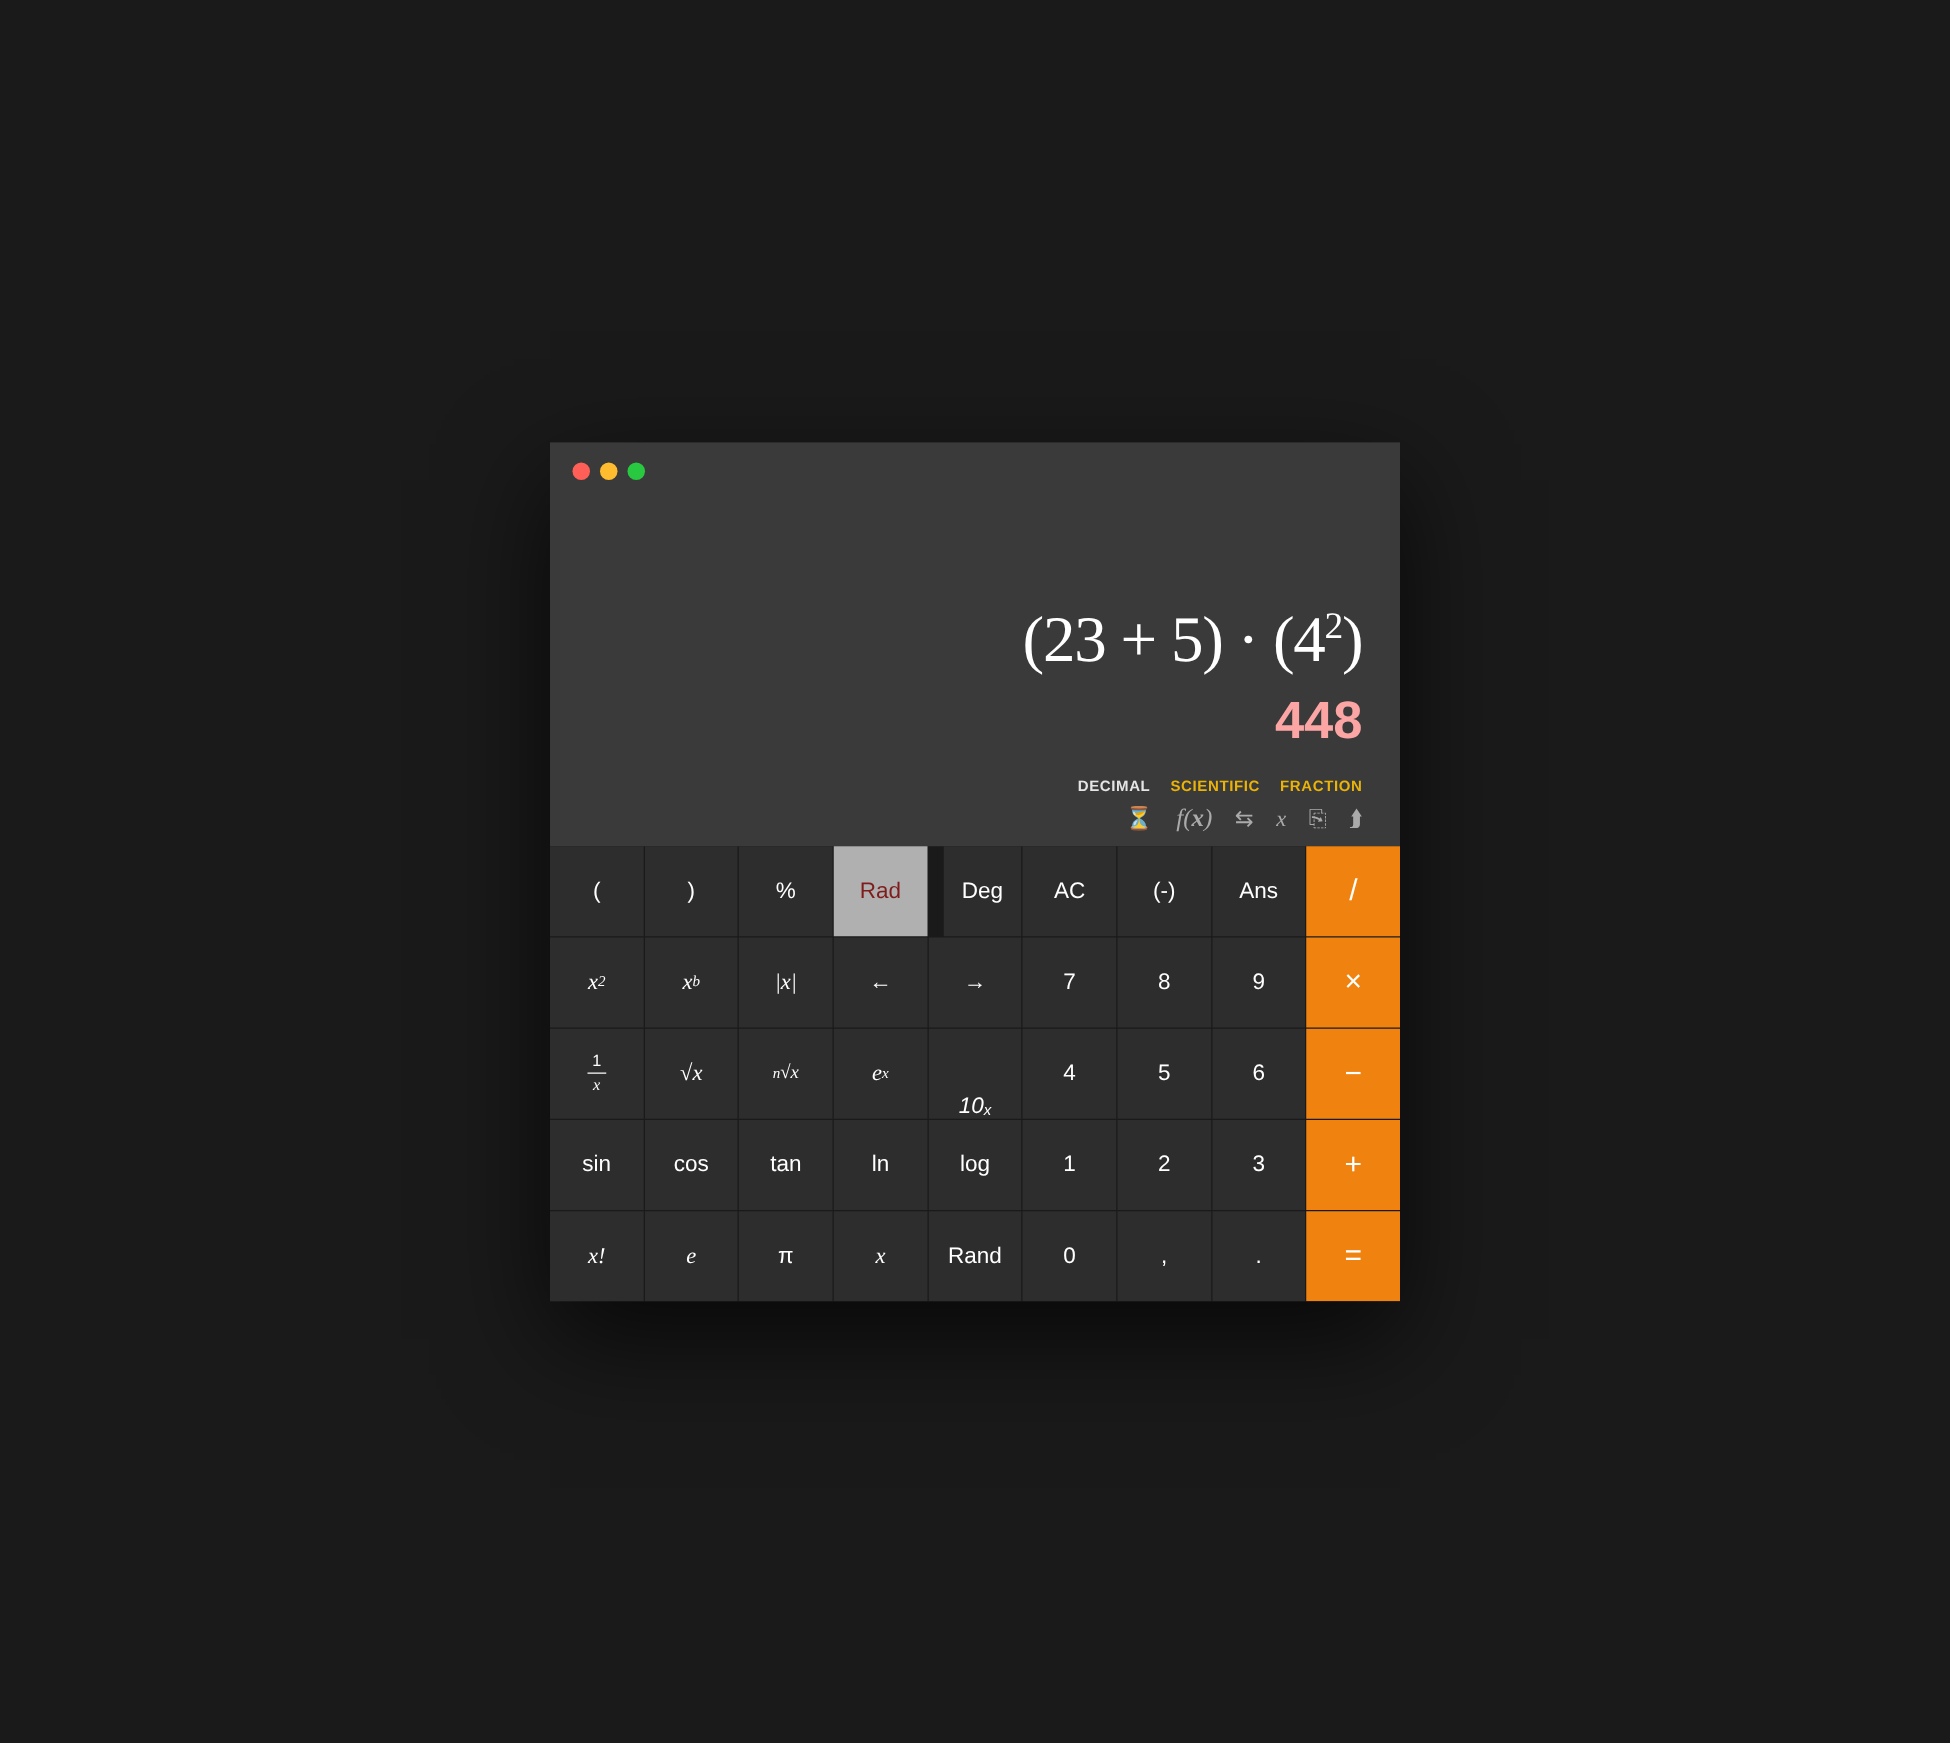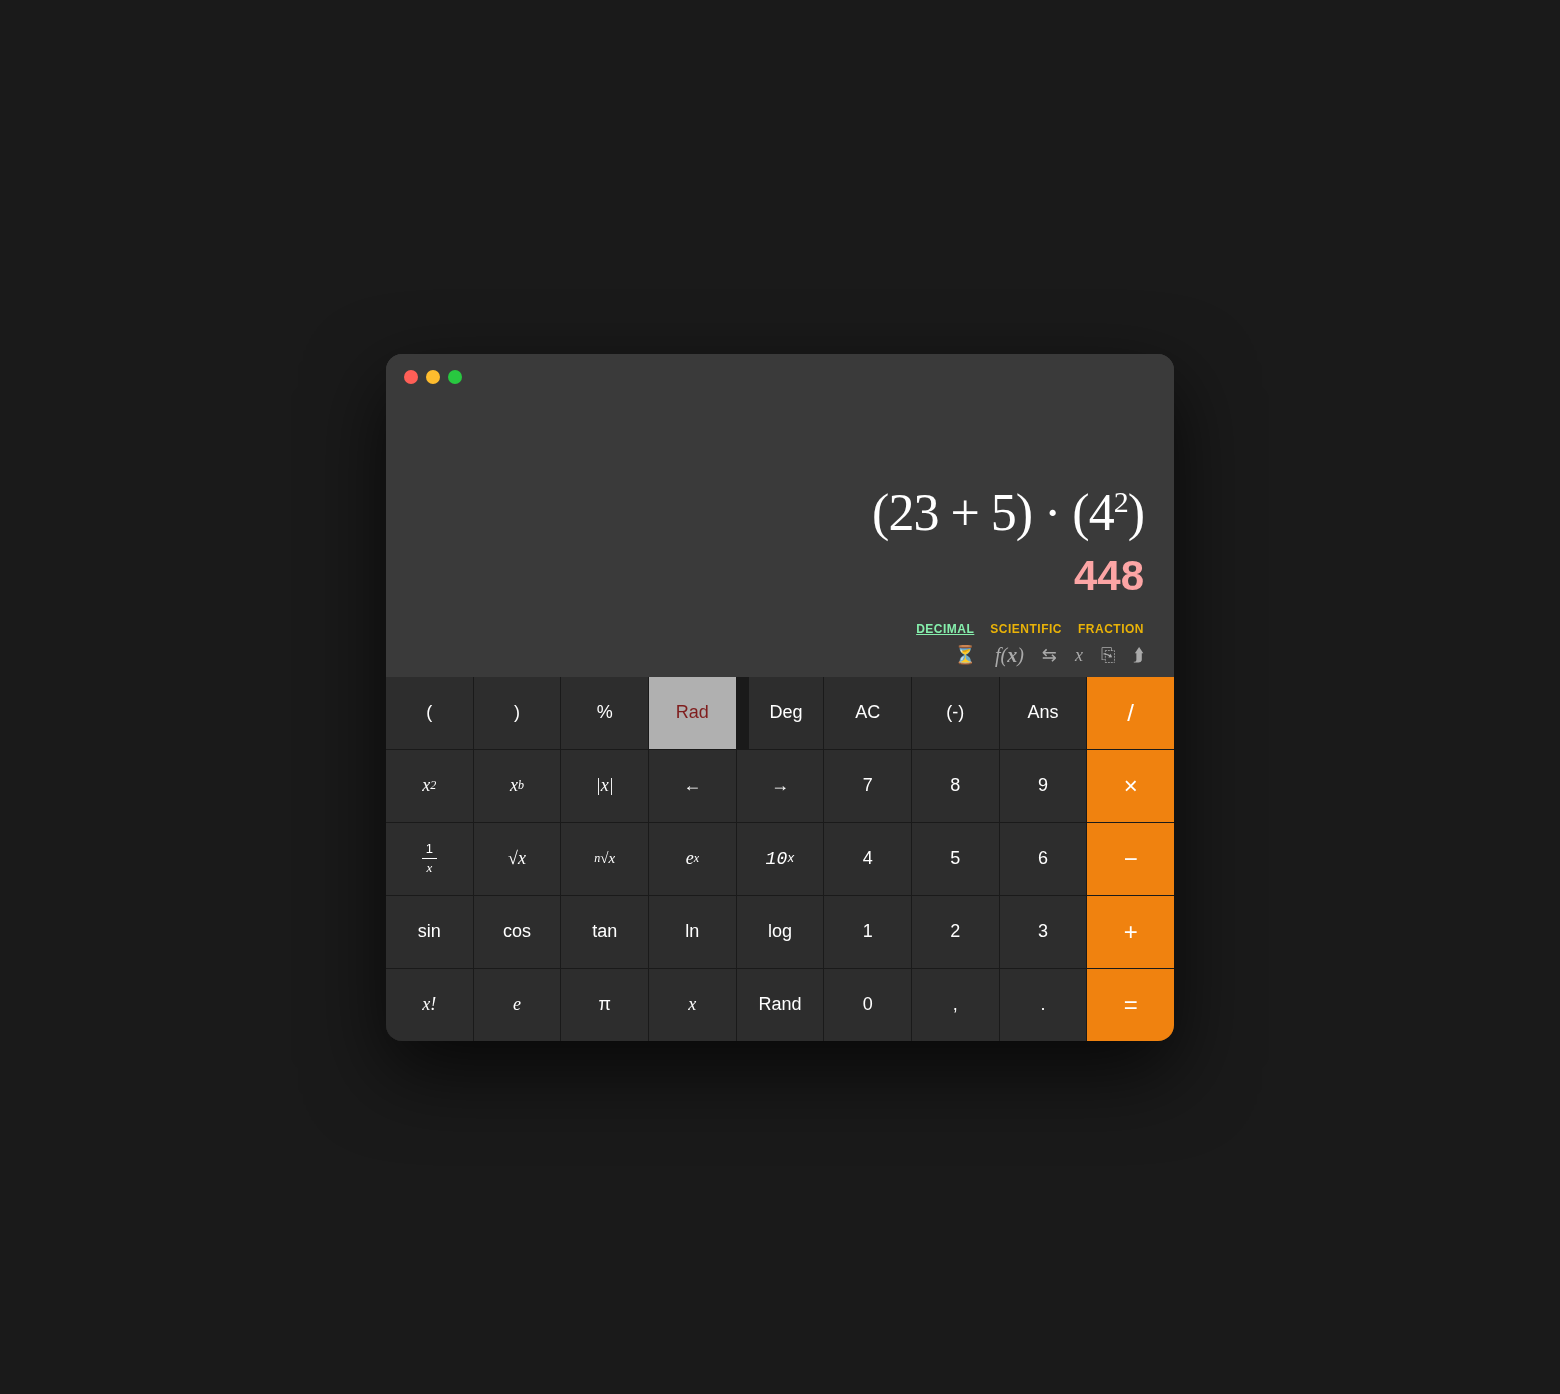--- a/index.html
+++ b/index.html
@@ -7,23 +7,23 @@
     body {
       background: #1a1a1a;
       display: flex;
       justify-content: center;
       align-items: center;
       min-height: 100vh;
       font-family: -apple-system, BlinkMacSystemFont, 'SF Pro Display', 'Helvetica Neue', sans-serif;
     }
 
     .window {
-      width: 788px;
-      background: #3a3a3a;
-      border-radius: 16px;
+      width: 680px;
+      background: #3a3a3a;
+      border-radius: 0;
       overflow: hidden;
       box-shadow: 0 30px 80px rgba(0,0,0,0.7);
     }
 
     .titlebar {
       background: #3a3a3a;
       padding: 16px 18px 12px;
       display: flex;
       align-items: center;
       gap: 8px;
@@ -75,21 +75,21 @@
       padding: 6px 30px 4px;
       background: #3a3a3a;
     }
 
     .mode-label {
       font-size: 12px;
       font-weight: 600;
       letter-spacing: 0.5px;
       cursor: pointer;
     }
-    .mode-label.active { color: #86efac; text-decoration: underline; }
+    .mode-label.active { color: #e5e5e5; }
     .mode-label.inactive { color: #eab308; }
 
     .display-icons {
       display: flex;
       justify-content: flex-end;
       align-items: center;
       gap: 18px;
       padding: 4px 30px 10px;
       background: #3a3a3a;
     }
@@ -223,21 +223,21 @@
 
       <button class="key dark">
         <div class="frac">
           <span class="num">1</span>
           <span class="den" style="font-family:Georgia,serif;font-style:italic;">x</span>
         </div>
       </button>
       <button class="key dark" style="font-family:Georgia,serif;font-style:italic;">√x</button>
       <button class="key dark" style="font-family:Georgia,serif;font-style:italic;font-size:15px;"><sup>n</sup>√x</button>
       <button class="key dark" style="font-family:Georgia,serif;font-style:italic;">e<sup>x</sup></button>
-      <button class="key dark" style="font-family:Liberation Mono, monospace;font-style:italic;">10<sup>x</sup></button>
+      <button class="key dark" style="font-family:Liberation Sans, sans-serif;font-style:italic;align-items:flex-end;">10<sup>x</sup></button>
       <button class="key dark">4</button>
       <button class="key dark">5</button>
       <button class="key dark">6</button>
       <button class="key orange">−</button>
 
       <button class="key dark">sin</button>
       <button class="key dark">cos</button>
       <button class="key dark">tan</button>
       <button class="key dark">ln</button>
       <button class="key dark">log</button>

